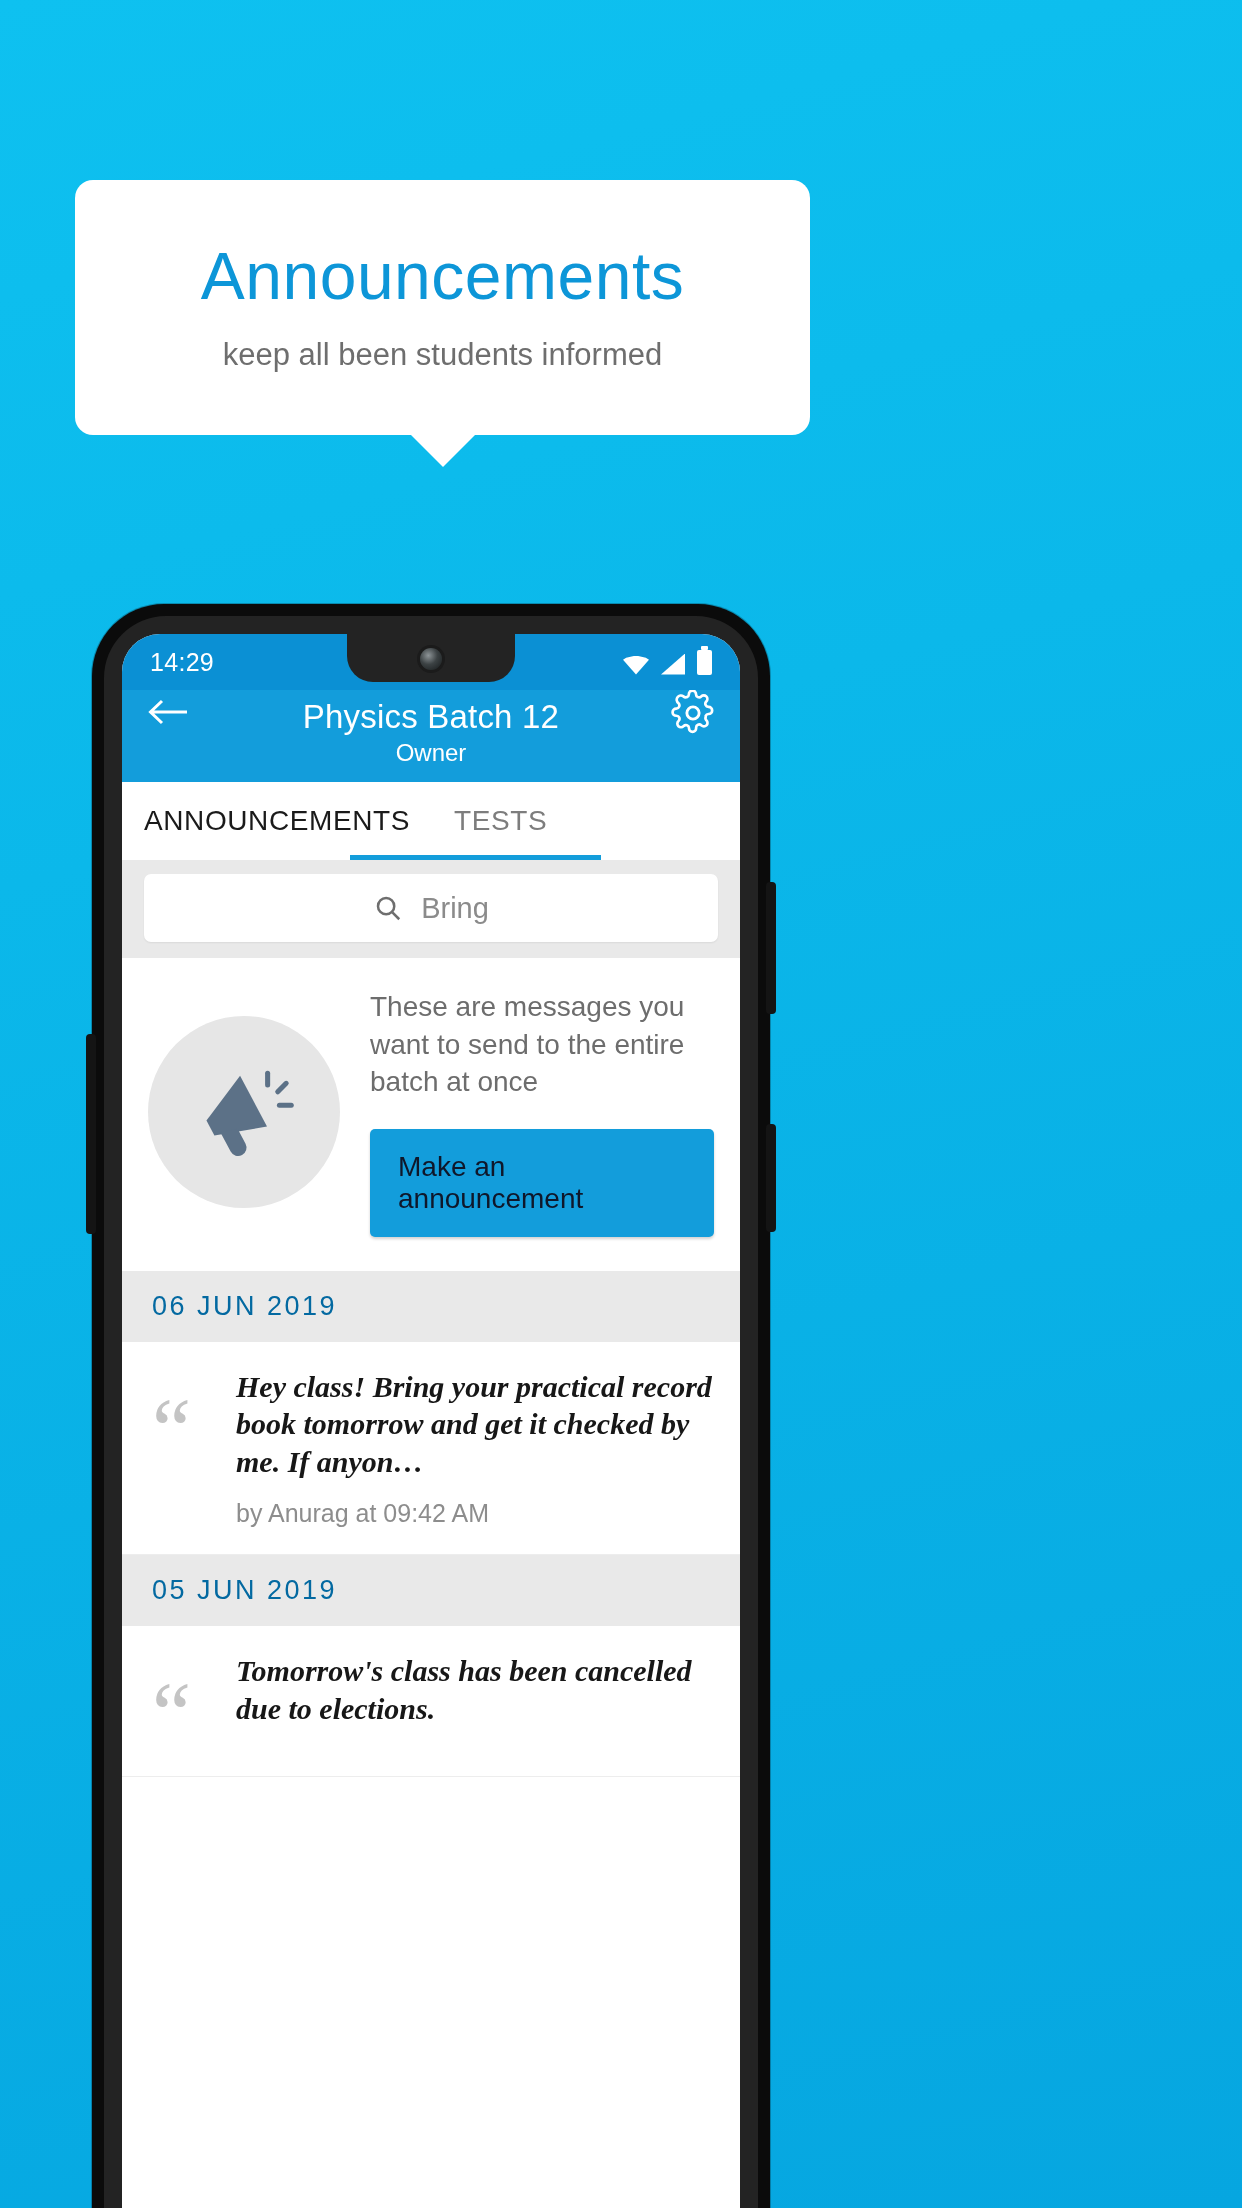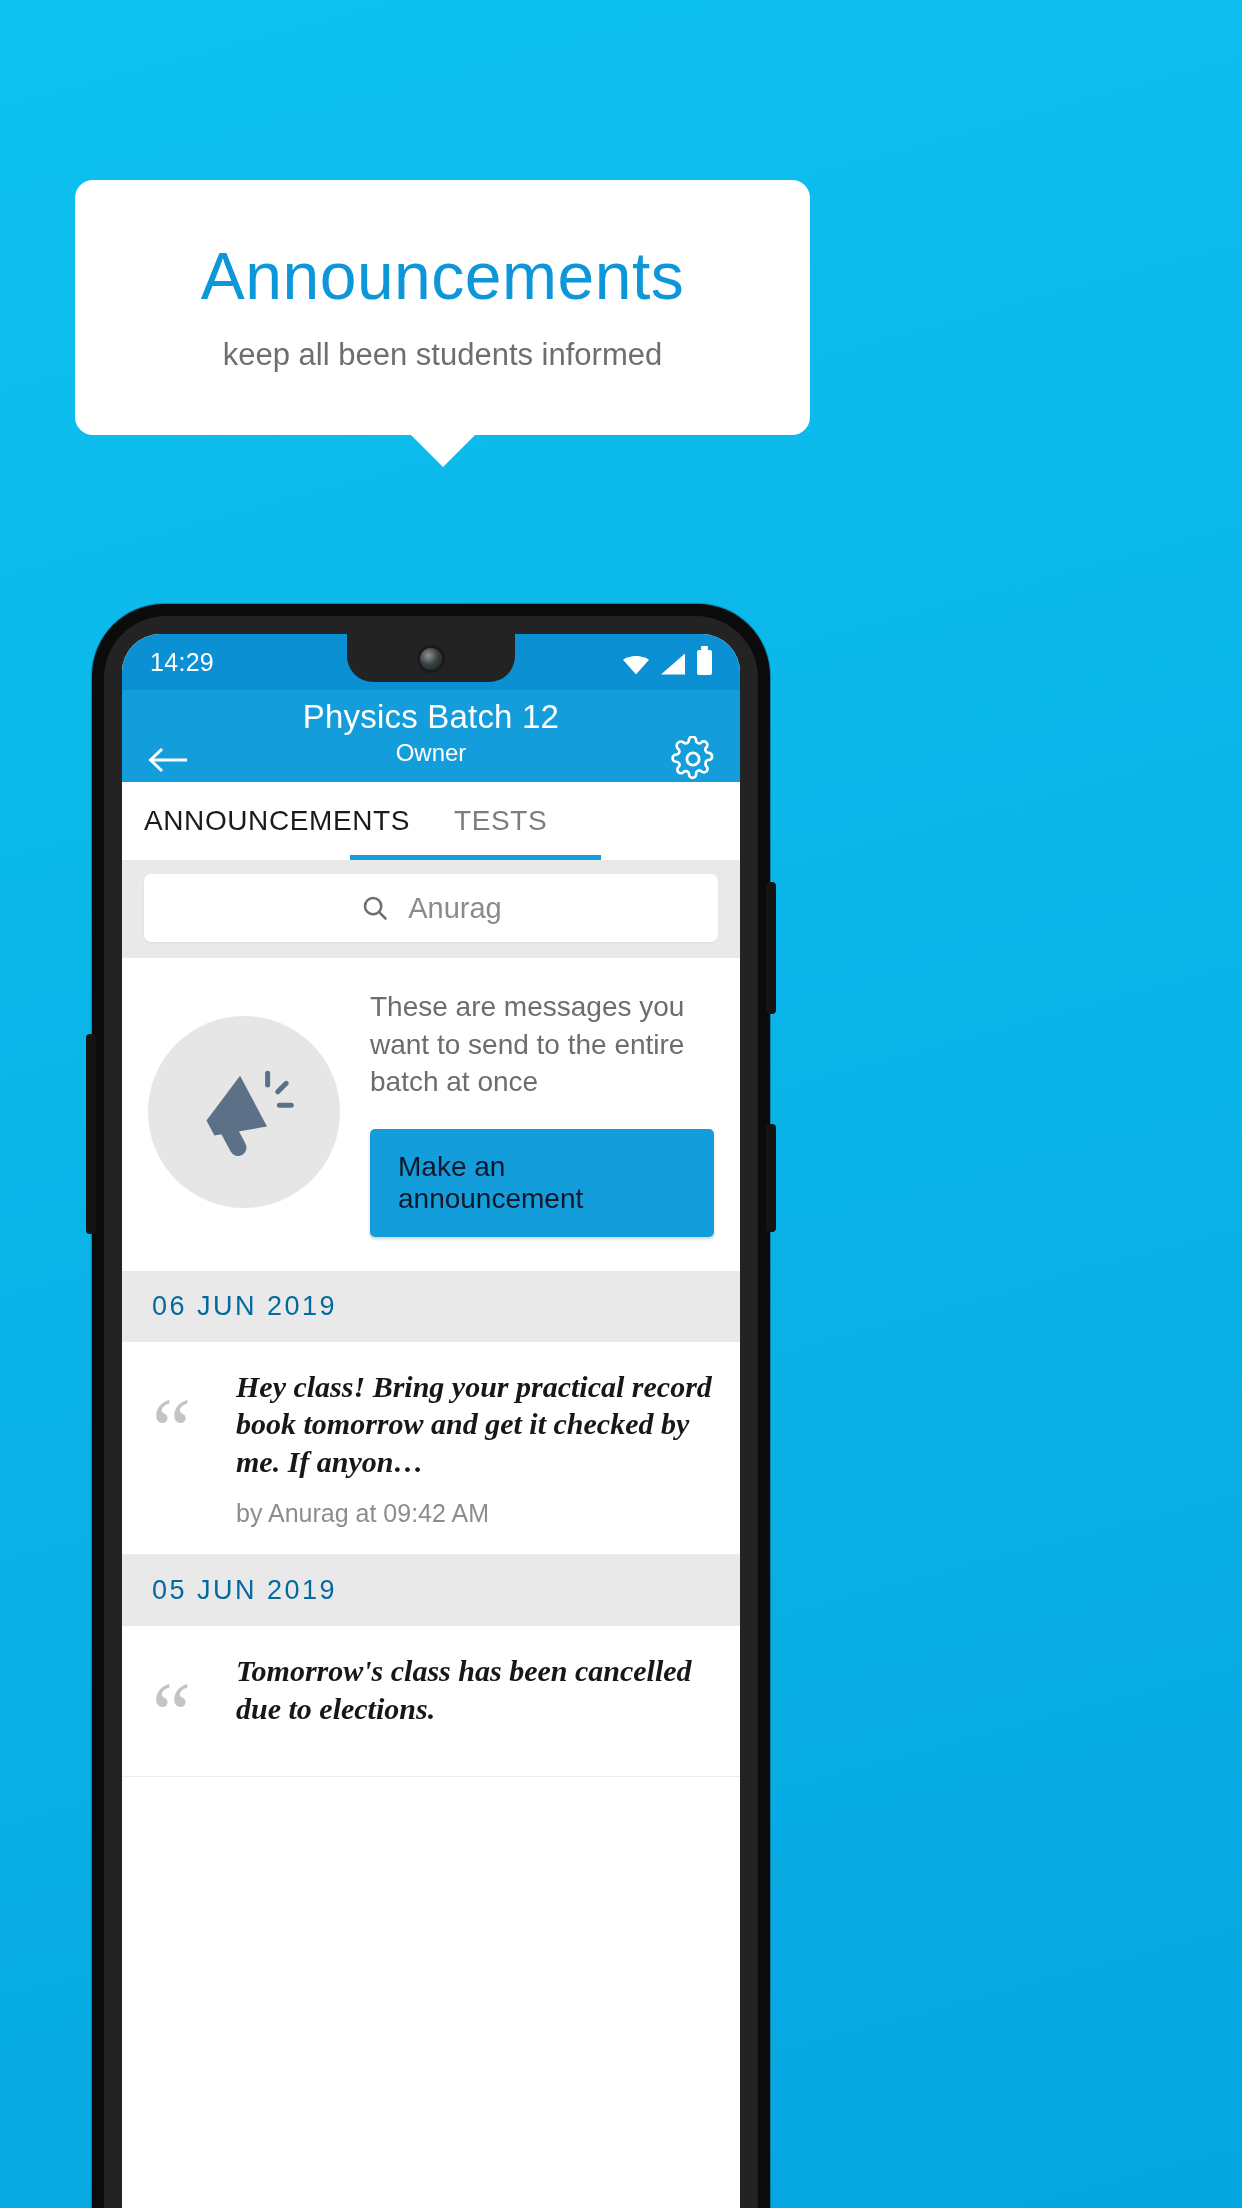--- a/index.html
+++ b/index.html
@@ -130,21 +130,21 @@
     position:absolute; left:50%; top:14px; transform:translateX(-50%);
     width:22px;height:22px;border-radius:50%;
     background:radial-gradient(circle at 38% 34%, #8e9598 0%, #3c4244 45%, #15191a 100%);
     box-shadow:0 0 0 3px #1b1b1b;
   }
 
   
   .appbar {
     height:92px;
     background:#139ddb;
-    display:flex; align-items:flex-end;
+    display:flex; align-items:flex-start;
     padding:0 24px;
     color:#fff;
     position:relative;
   }
   .back-arrow {
     width:44px;height:44px;
     display:flex;align-items:center;justify-content:center;
     font-size:40px;line-height:1;
   }
   .appbar-titles{
@@ -307,21 +307,21 @@
     </div>
 
     <div class="search-wrap">
       <div class="search-box">
         <span class="search-ic">
           <svg width="30" height="30" viewBox="0 0 24 24" fill="none" stroke="#6e6e6e" stroke-width="2">
             <circle cx="10.5" cy="10.5" r="6.5"></circle>
               <path d="M15.5 15.5 L21 21"></path>
           </svg>
         </span>
-        <span class="search-ph">Anurag</span>
+        <span class="search-ph">Bring</span>
       </div>
     </div>
 
     <div class="promo">
       <div class="promo-circle">
         <svg width="108" height="108" viewBox="0 0 64 64" fill="#5c7187">
           <g transform="rotate(-28 32 32)">
             <path d="M10 26 L40 12 L40 46 L10 36 Z"></path>
             <path d="M14 36 L24 39 L24 49 a5 5 0 0 1 -10 0 Z"></path>
           </g>

